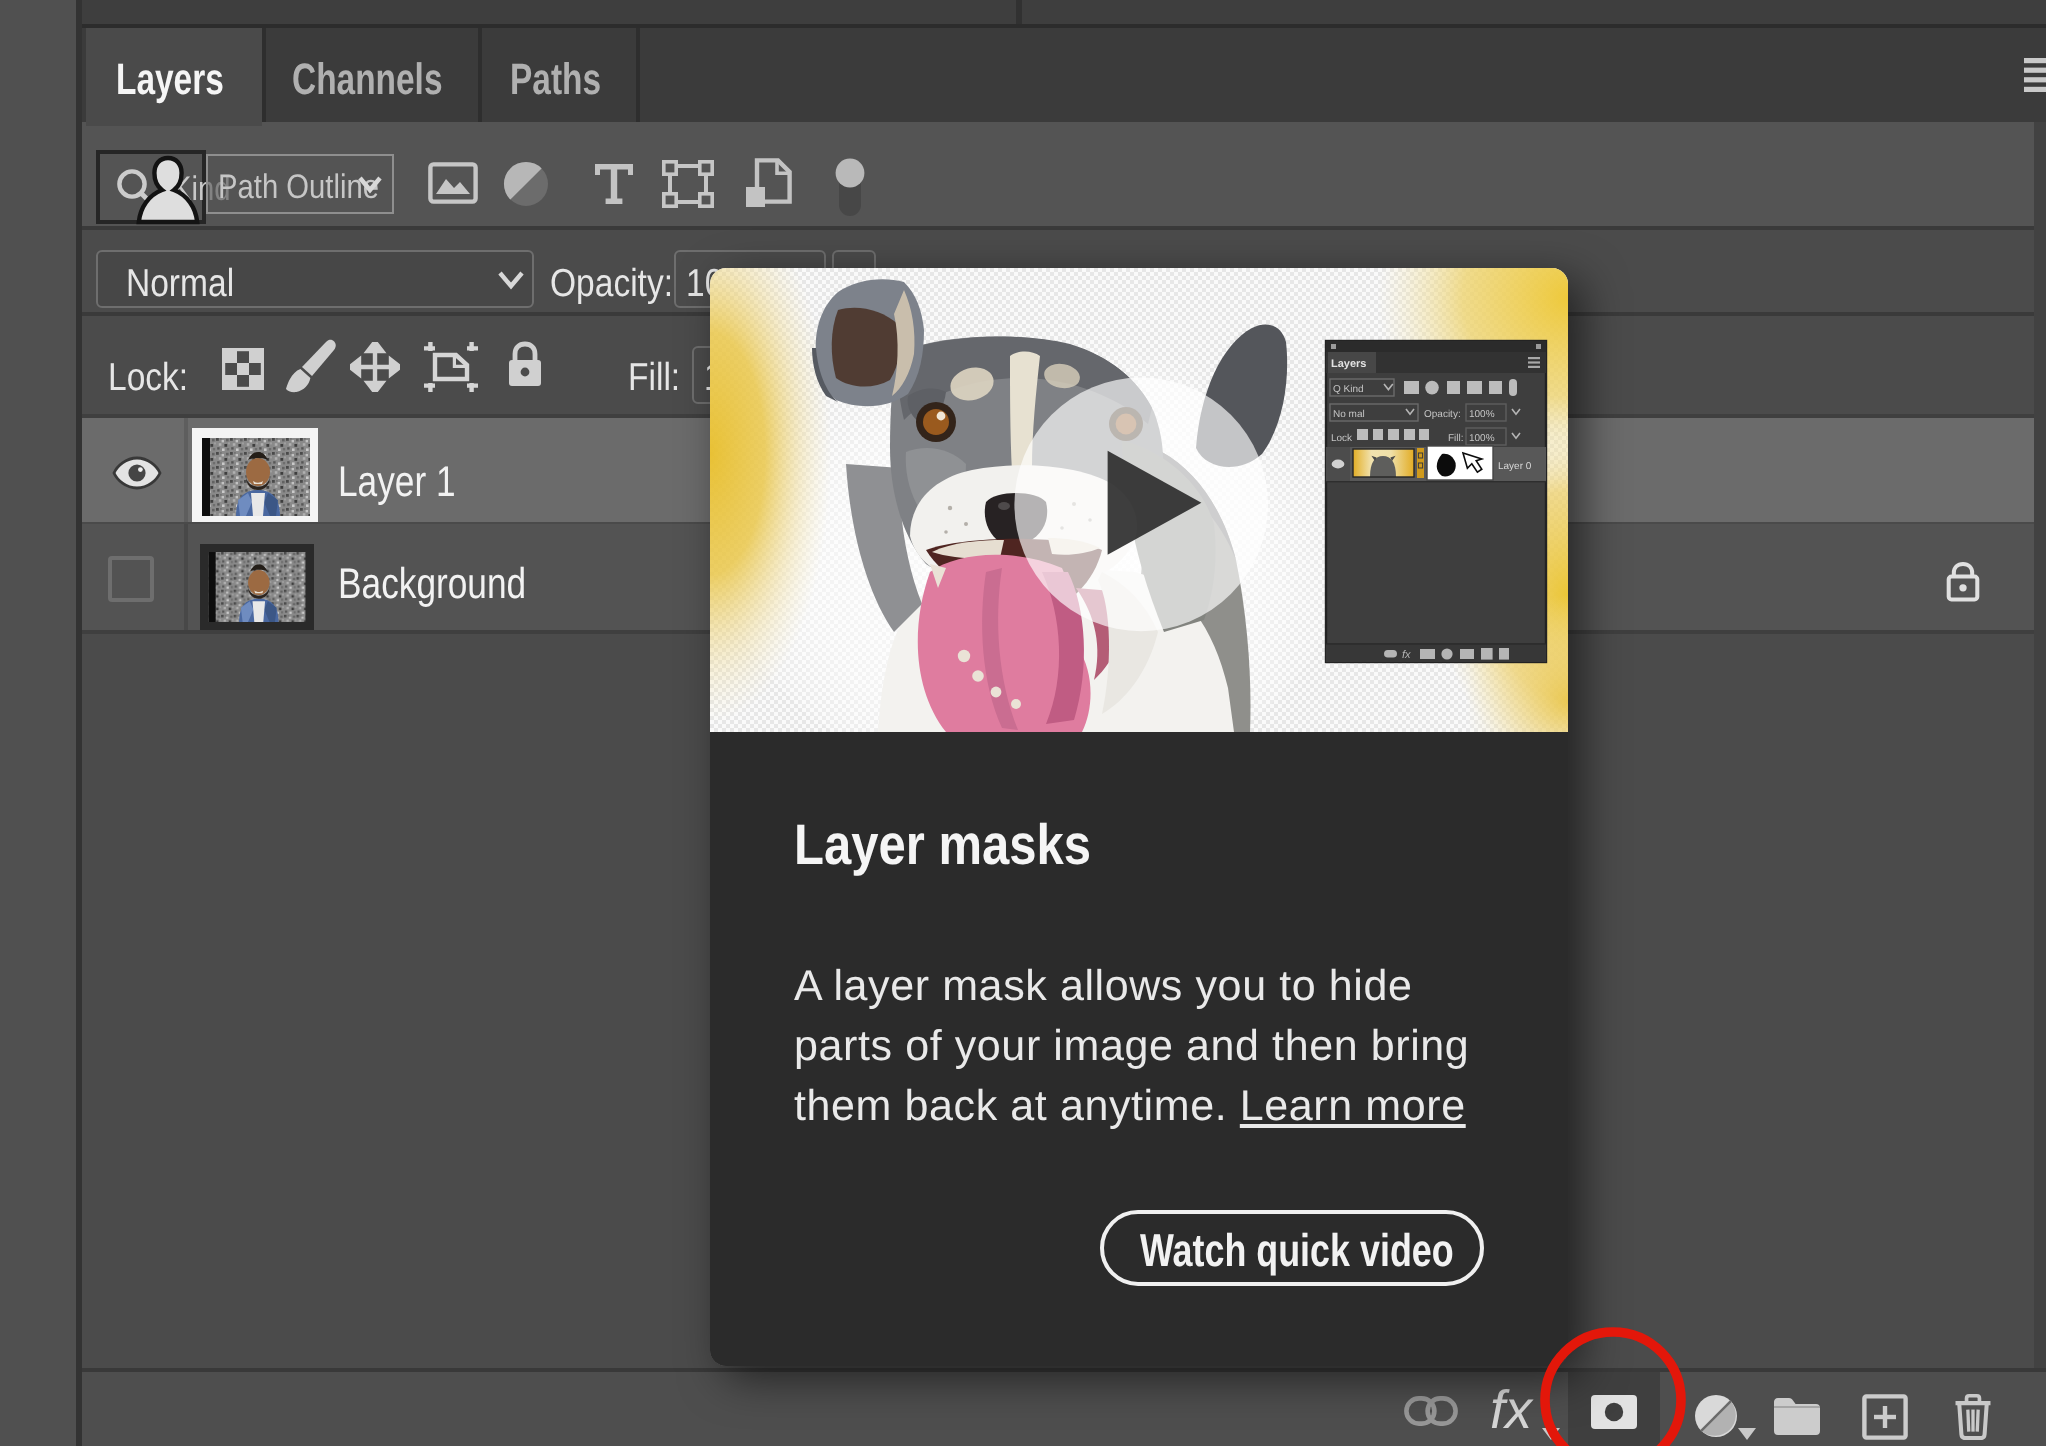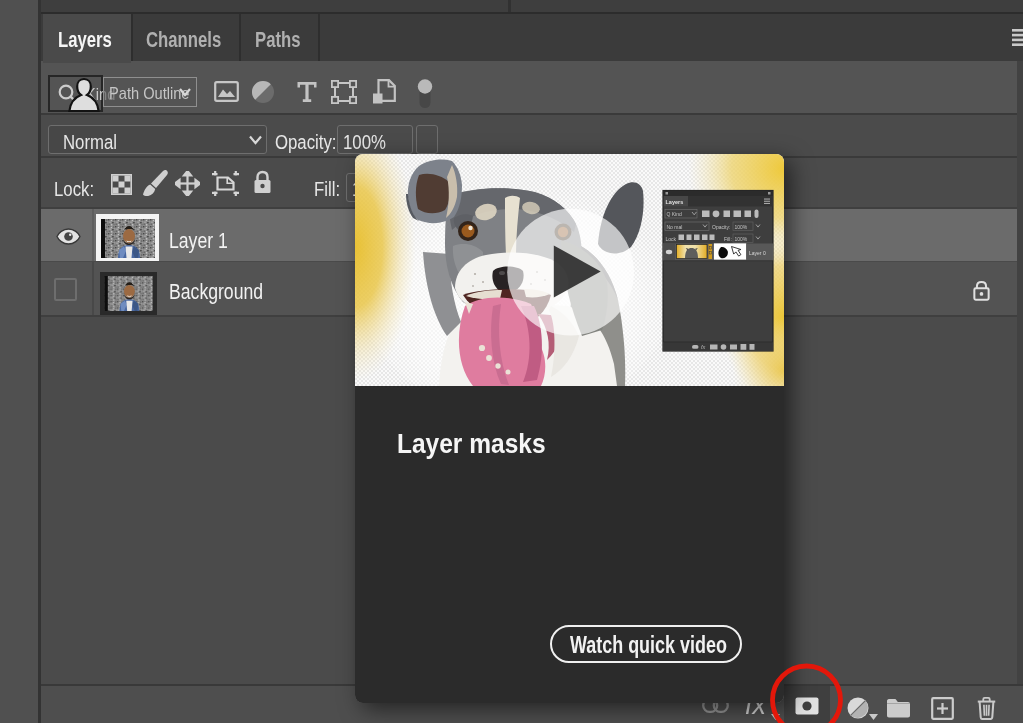--- a/index.html
+++ b/index.html
@@ -270,21 +270,21 @@
 
   <svg class="abs" style="left:975px;top:696px;" width="23" height="24" viewBox="0 0 25 26">
     <path d="M3,6 L22,6" stroke="#c9c9c9" stroke-width="2.2"></path>
     <path d="M9,6 L9,3.4 C9,2.6 9.6,2 10.4,2 L14.6,2 C15.4,2 16,2.6 16,3.4 L16,6" fill="none" stroke="#c9c9c9" stroke-width="2"></path>
     <path d="M5,6 L6.2,23 C6.3,24.1 7,25 8.2,25 L16.8,25 C18,25 18.7,24.1 18.8,23 L20,6" fill="none" stroke="#c9c9c9" stroke-width="2.2"></path>
     <line x1="9.7" y1="9.5" x2="10.2" y2="21.5" stroke="#c9c9c9" stroke-width="1.8"></line>
     <line x1="12.5" y1="9.5" x2="12.5" y2="21.5" stroke="#c9c9c9" stroke-width="1.8"></line>
     <line x1="15.3" y1="9.5" x2="14.8" y2="21.5" stroke="#c9c9c9" stroke-width="1.8"></line>
   </svg>
 
-  <div class="abs" style="left:355px;top:134px;width:429px;height:549px;border-radius:8px;background:#737373;box-shadow:7px 6px 22px rgba(0,0,0,0.55);overflow:hidden;margin-top:20px;">
+  <div class="abs" style="left:355px;top:134px;width:429px;height:549px;border-radius:8px;background:#737373;box-shadow:7px 6px 22px rgba(0,0,0,0.55);overflow:hidden;">
 
     <svg width="429" height="232" viewBox="0 0 429 232" style="display:block;">
       <defs>
         <pattern id="checker" width="4" height="4" patternUnits="userSpaceOnUse">
           <rect width="4" height="4" fill="#fafafa"></rect>
           <rect width="2" height="2" fill="#e7e7e7"></rect>
           <rect x="2" y="2" width="2" height="2" fill="#e7e7e7"></rect>
         </pattern>
         <radialGradient id="yl" cx="0%" cy="40%" r="58%">
           <stop offset="0%" stop-color="#e8bf2d" stop-opacity="0.96"></stop>
@@ -474,20 +474,21 @@
             <rect x="394.5" y="190" width="5" height="5.8"></rect>
         </g>
       </g>
 
       <circle cx="215.6" cy="118.2" r="63.4" fill="#ffffff" opacity="0.66"></circle>
       <path d="M198.8,91.4 L198.8,143.4 L245.7,117.4 Z" fill="#2f2f2f" opacity="0.93"></path>
     </svg>
 
     <div class="abs" style="left:0;top:232px;width:429px;height:317px;background:#2b2b2b;"></div>
     <div class="abs sx86" style="left:42px;top:273px;font-size:28.5px;font-weight:bold;color:#f5f5f5;white-space:nowrap;">Layer masks</div>
+    <div class="abs" style="left:42px;top:344px;font-size:21.5px;line-height:30px;letter-spacing:0.3px;color:#e9e9e9;white-space:nowrap;">A layer mask allows you to hide<br>parts of your image and then bring<br>them back at anytime. <span style="text-decoration:underline;">Learn more</span></div>
     <div class="abs" style="left:195px;top:471px;width:192px;height:38px;border:2.5px solid #f0f0f0;border-radius:19px;"></div>
     <div class="abs" style="left:215px;top:478px;font-size:23px;font-weight:bold;color:#f2f2f2;white-space:nowrap;transform:scaleX(0.78);transform-origin:0 0;">Watch quick video</div>
   </div>
 
   <svg class="abs" style="left:768px;top:662px;" width="78" height="61" viewBox="0 0 78 61">
     <circle cx="38.5" cy="38" r="34" fill="none" stroke="#e3170a" stroke-width="4.8"></circle>
   </svg>
 
 </div>
 

